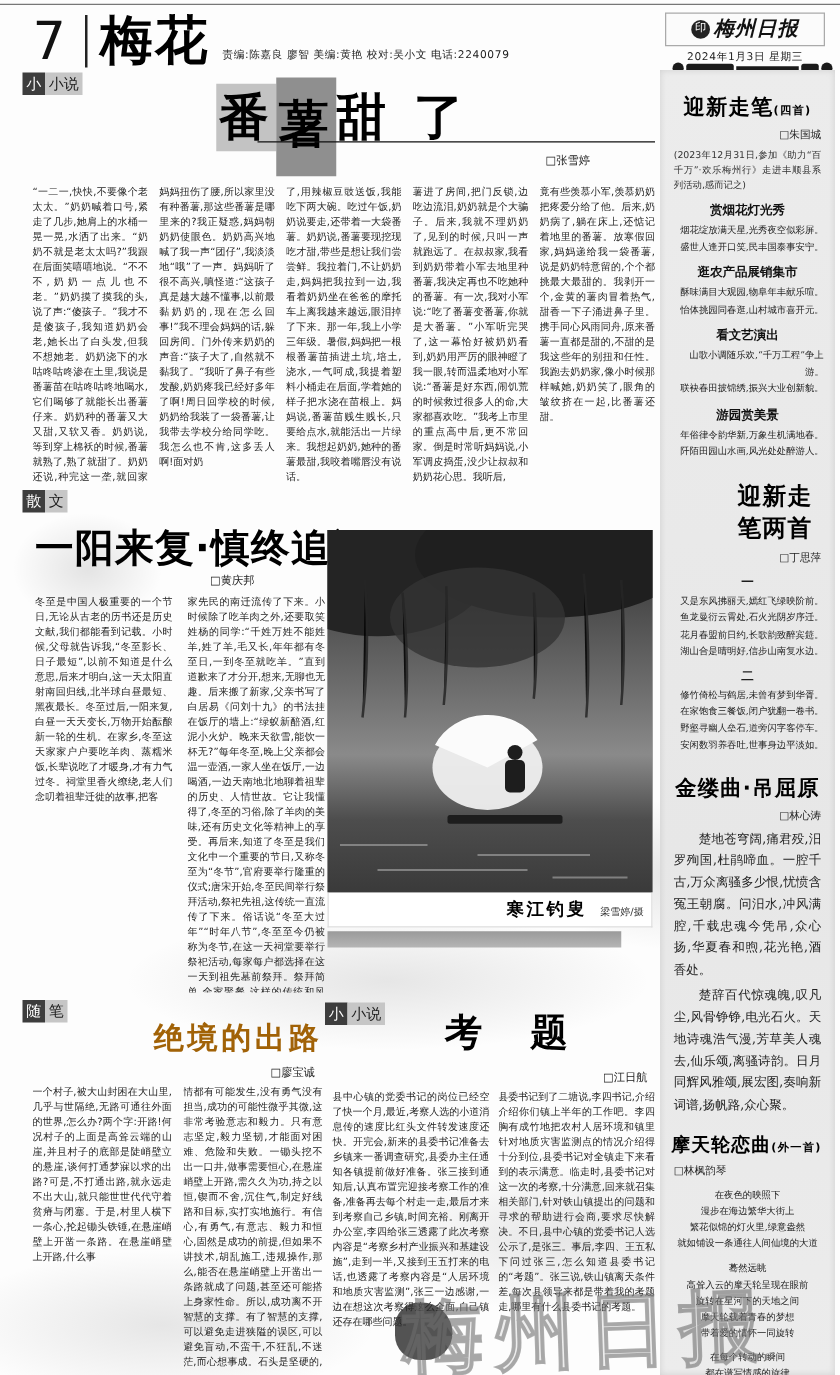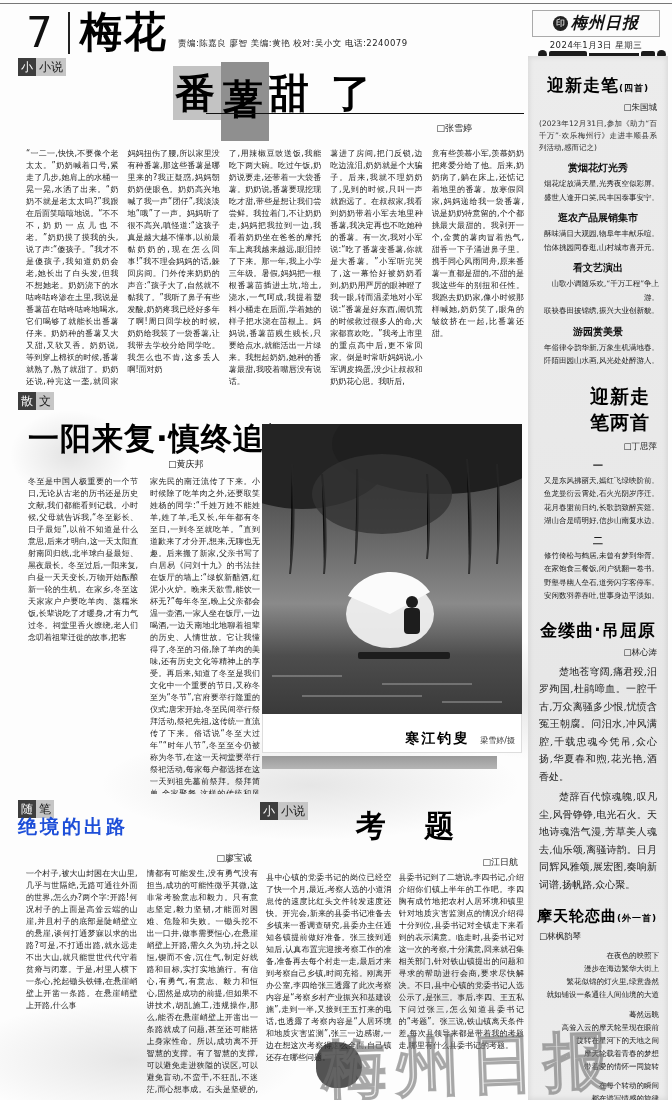--- a/index.html
+++ b/index.html
@@ -51,29 +51,29 @@
   .e-blob{position:absolute;left:-8px;top:18px;width:120px;height:90px;border-radius:50%;
           background:radial-gradient(closest-side,rgba(0,0,0,.10),rgba(0,0,0,0));}
   .e-head{position:absolute;left:10px;top:26px;font-size:31px;font-weight:900;letter-spacing:1px;color:#000;white-space:nowrap;}
   .e-byline{position:absolute;left:150px;top:66px;}
   .e-cols{position:absolute;left:10px;top:84px;width:232px;height:318px;display:flex;gap:12px;}
   .e-cols .coltext{flex:1;height:318px;}
 
   
   .photo-wrap{position:absolute;left:244px;top:32px;width:260px;}
   .photo{width:260px;height:290px;display:block;background:#555;}
-  .photo-caption{background:#fff;border:1px solid #ddd;border-top:none;padding:14px 6px 4px;text-align:right;}
+  .photo-caption{background:#fff;border:1px solid #ddd;border-top:none;padding:3px 6px 4px;text-align:right;}
   .cap-title{font-size:14px;font-weight:900;letter-spacing:2px;color:#000;}
   .cap-credit{font-size:8px;color:#333;margin-left:6px;}
   .photo-bar{margin-top:3px;width:235px;height:13px;background:linear-gradient(#9a9a9a,#b5b5b5);}
 
   
   .suibi{position:absolute;left:18px;top:800px;width:240px;height:300px;}
   .suibi .sec-label{position:absolute;left:0;top:0;}
-  .sb-head{position:absolute;left:0;right:0;top:14px;text-align:left;font-size:19px;font-weight:900;letter-spacing:3px;color:#1d4ed8;}
+  .sb-head{position:absolute;left:0;right:0;top:14px;text-align:right;font-size:24px;font-weight:900;letter-spacing:3px;color:#a16207;}
   .sb-byline{position:absolute;right:6px;top:52px;}
   .sb-cols{position:absolute;left:8px;top:68px;right:0;height:228px;display:flex;gap:9px;}
   .sb-cols .coltext{flex:1;height:228px;}
 
   .exam{position:absolute;left:260px;top:800px;width:264px;height:300px;}
   .exam .sec-label{position:absolute;left:0;top:2px;}
   .x-head{position:absolute;left:60px;right:20px;top:6px;text-align:center;font-size:30px;font-weight:900;letter-spacing:14px;color:#000;white-space:nowrap;}
   .x-byline{position:absolute;right:6px;top:56px;}
   .x-cols{position:absolute;left:6px;top:72px;right:0;height:226px;display:flex;gap:7px;}
   .x-cols .coltext{flex:1;height:226px;}
@@ -89,21 +89,21 @@
   .po-note{font-size:7.5px;line-height:1.6;text-align:justify;color:#333;margin:2px 2px 6px;word-break:break-all;}
   .po-subhead{font-size:10px;font-weight:700;text-align:center;margin:7px 0 2px;color:#111;}
   .po-verse{font-size:7.5px;line-height:1.8;text-align:right;white-space:pre-line;color:#222;
             font-family:"DejaVu Serif","Liberation Serif",serif;}
   .po-title2{font-size:19px;font-weight:900;text-align:center;margin-top:16px;letter-spacing:1px;color:#000;margin-left:44px;}
   .po-num{font-size:10px;font-weight:900;text-align:center;margin:6px 0 1px;}
   .po-title3{font-size:17px;font-weight:900;text-align:center;margin-top:16px;letter-spacing:1px;color:#000;}
   .po-para{font-size:10px;line-height:1.75;text-align:justify;text-indent:2em;color:#222;margin:3px 2px;word-break:break-all;
            font-family:"DejaVu Serif","Liberation Serif",serif;}
   .po-title4{font-size:15px;font-weight:900;text-align:left;margin-top:14px;letter-spacing:1px;color:#000;}
-  .po-free{font-size:7.5px;line-height:1.75;text-align:right;white-space:pre-line;color:#222;margin:6px 0;
+  .po-free{font-size:7.5px;line-height:1.75;text-align:center;white-space:pre-line;color:#222;margin:6px 0;
            font-family:"DejaVu Serif","Liberation Serif",serif;}
 
   
   .cloud{position:absolute;border-radius:50%;background:radial-gradient(closest-side,rgba(90,90,90,.14),rgba(90,90,90,0));pointer-events:none;}
   .c1{left:100px;top:730px;width:420px;height:110px;}
   .c2{left:-40px;top:1000px;width:340px;height:120px;}
   .c3{left:300px;top:930px;width:300px;height:120px;}
   .c4{left:430px;top:640px;width:220px;height:120px;}
   .watermark{position:absolute;left:322px;top:1022px;font-size:64px;font-weight:900;letter-spacing:10px;white-space:nowrap;
              color:rgba(120,120,120,.12);-webkit-text-stroke:1.2px rgba(110,110,110,.55);transform:rotate(-2deg);

